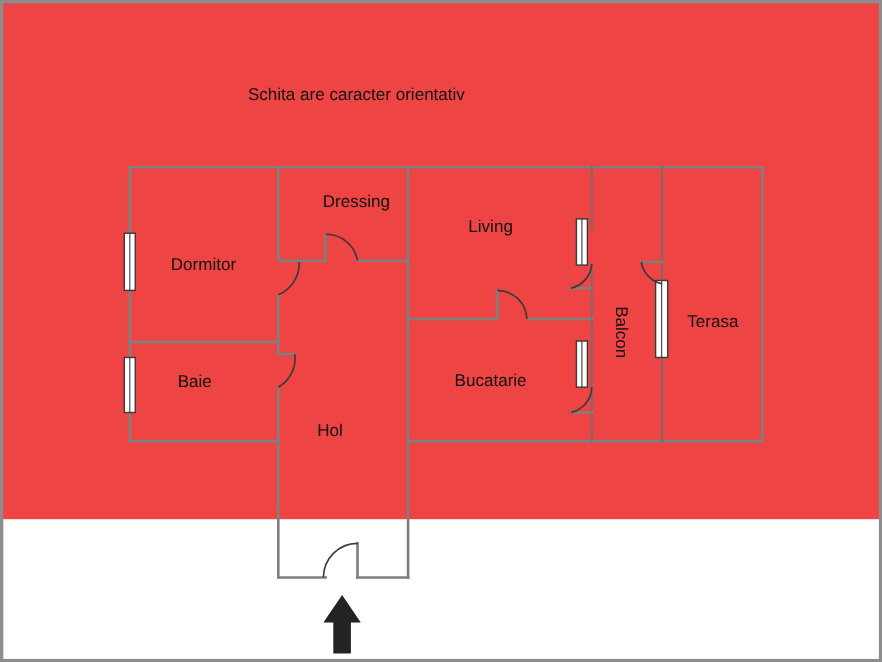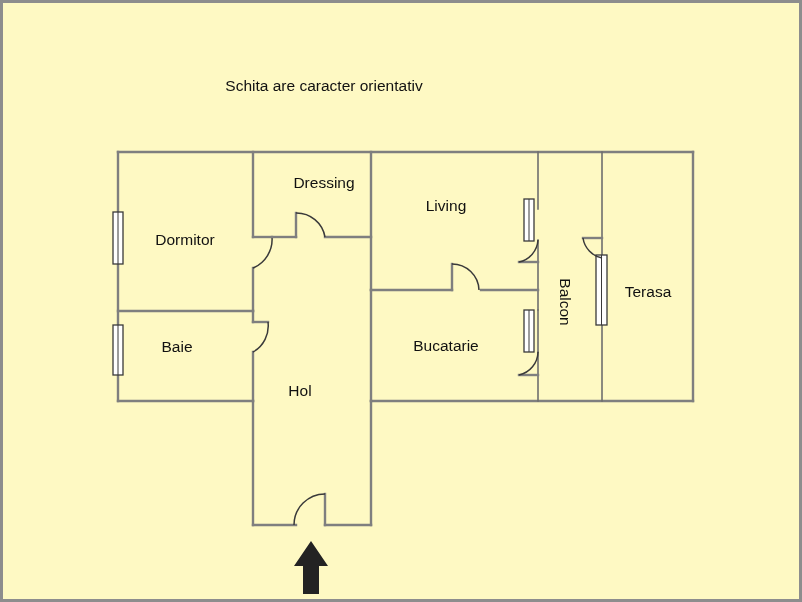--- a/index.html
+++ b/index.html
@@ -9,22 +9,22 @@
   }
   body {
     width: 802px;
     height: 602px;
     font-family: "Liberation Sans", sans-serif;
     overflow: hidden;
   }
   #page {
     position: relative;
     width: 802px;
-    height: 602px;
-    background: #fef9c3;
+    height: 472px;
+    background: #ef4444;
     box-sizing: border-box;
   }
   #frame-border {
     position: absolute;
     left: 0;
     top: 0;
     width: 802px;
     height: 602px;
     box-sizing: border-box;
     border: 3px solid #8d8d8d;

